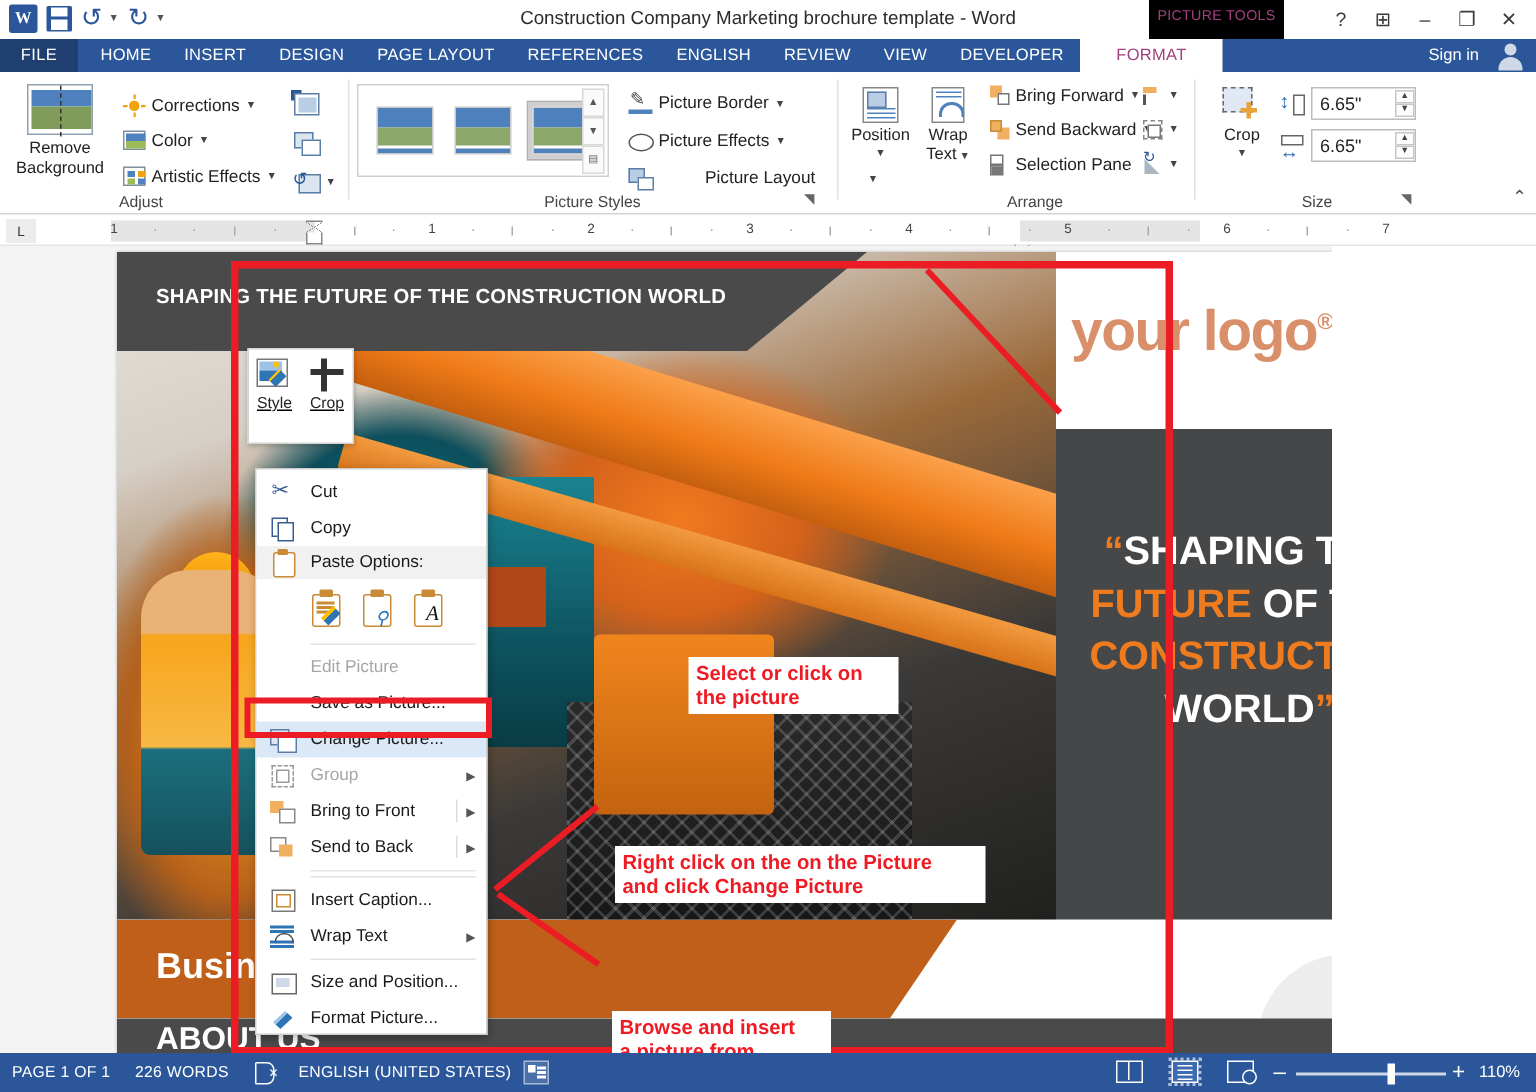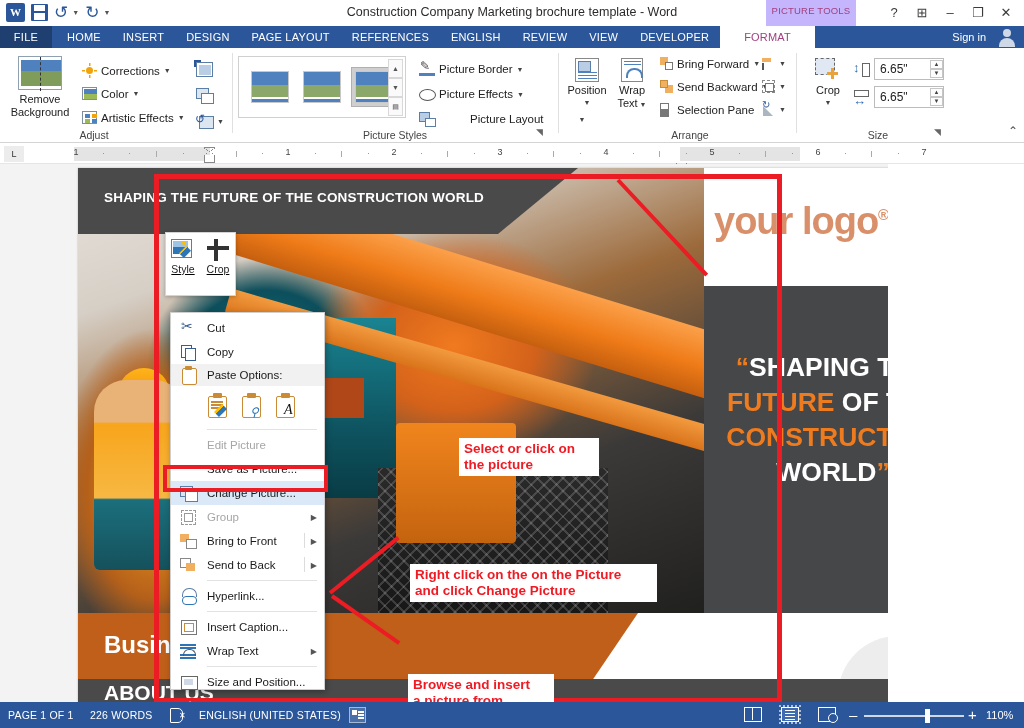--- a/index.html
+++ b/index.html
@@ -29,21 +29,21 @@
   .arrow-undo, .arrow-redo {
     font-size: 17px; color: #2b579a; line-height: 17px; font-family: "DejaVu Sans", sans-serif;
   }
   .tiny-caret { font-size: 7px; color: #555; margin-left: -2px; }
   .title-text {
     position: absolute; left: 0; top: 5px; width: 1024px; text-align: center;
     font-size: 12.5px; color: #2b2b2b;
   }
   .pic-tools-tab {
     position: absolute; left: 766px; top: 0; width: 90px; height: 28px;
-    background: #c4b5fd; color: #a2407f; font-size: 9.5px; letter-spacing: .2px;
+    background: #000000; color: #a2407f; font-size: 9.5px; letter-spacing: .2px;
     text-align: center; line-height: 22px;
   }
   .winbtns { position: absolute; right: 4px; top: 2px; display: flex; gap: 0px; align-items:center; }
   .winbtn {
     width: 28px; height: 22px; text-align: center; line-height: 22px;
     font-size: 13px; color: #3b3b3b; cursor: pointer;
   }
 
   
   .tabstrip {
@@ -889,24 +889,20 @@
         <span class="subsep"></span>
         <span class="sub">▶</span>
       </div>
       <div class="ctxitem">
         <span class="cicon ci-back"></span>
         <span>Send to Back</span>
         <span class="subsep"></span>
         <span class="sub">▶</span>
       </div>
       <div class="ctxsep"></div>
-      <div class="ctxitem">
-        <span class="cicon ci-link"></span>
-        <span>Hyperlink...</span>
-      </div>
       <div class="ctxsep"></div>
       <div class="ctxitem">
         <span class="cicon ci-caption"></span>
         <span>Insert Caption...</span>
       </div>
       <div class="ctxitem">
         <span class="cicon ci-wrap"></span>
         <span>Wrap Text</span>
         <span class="sub">▶</span>
       </div>

